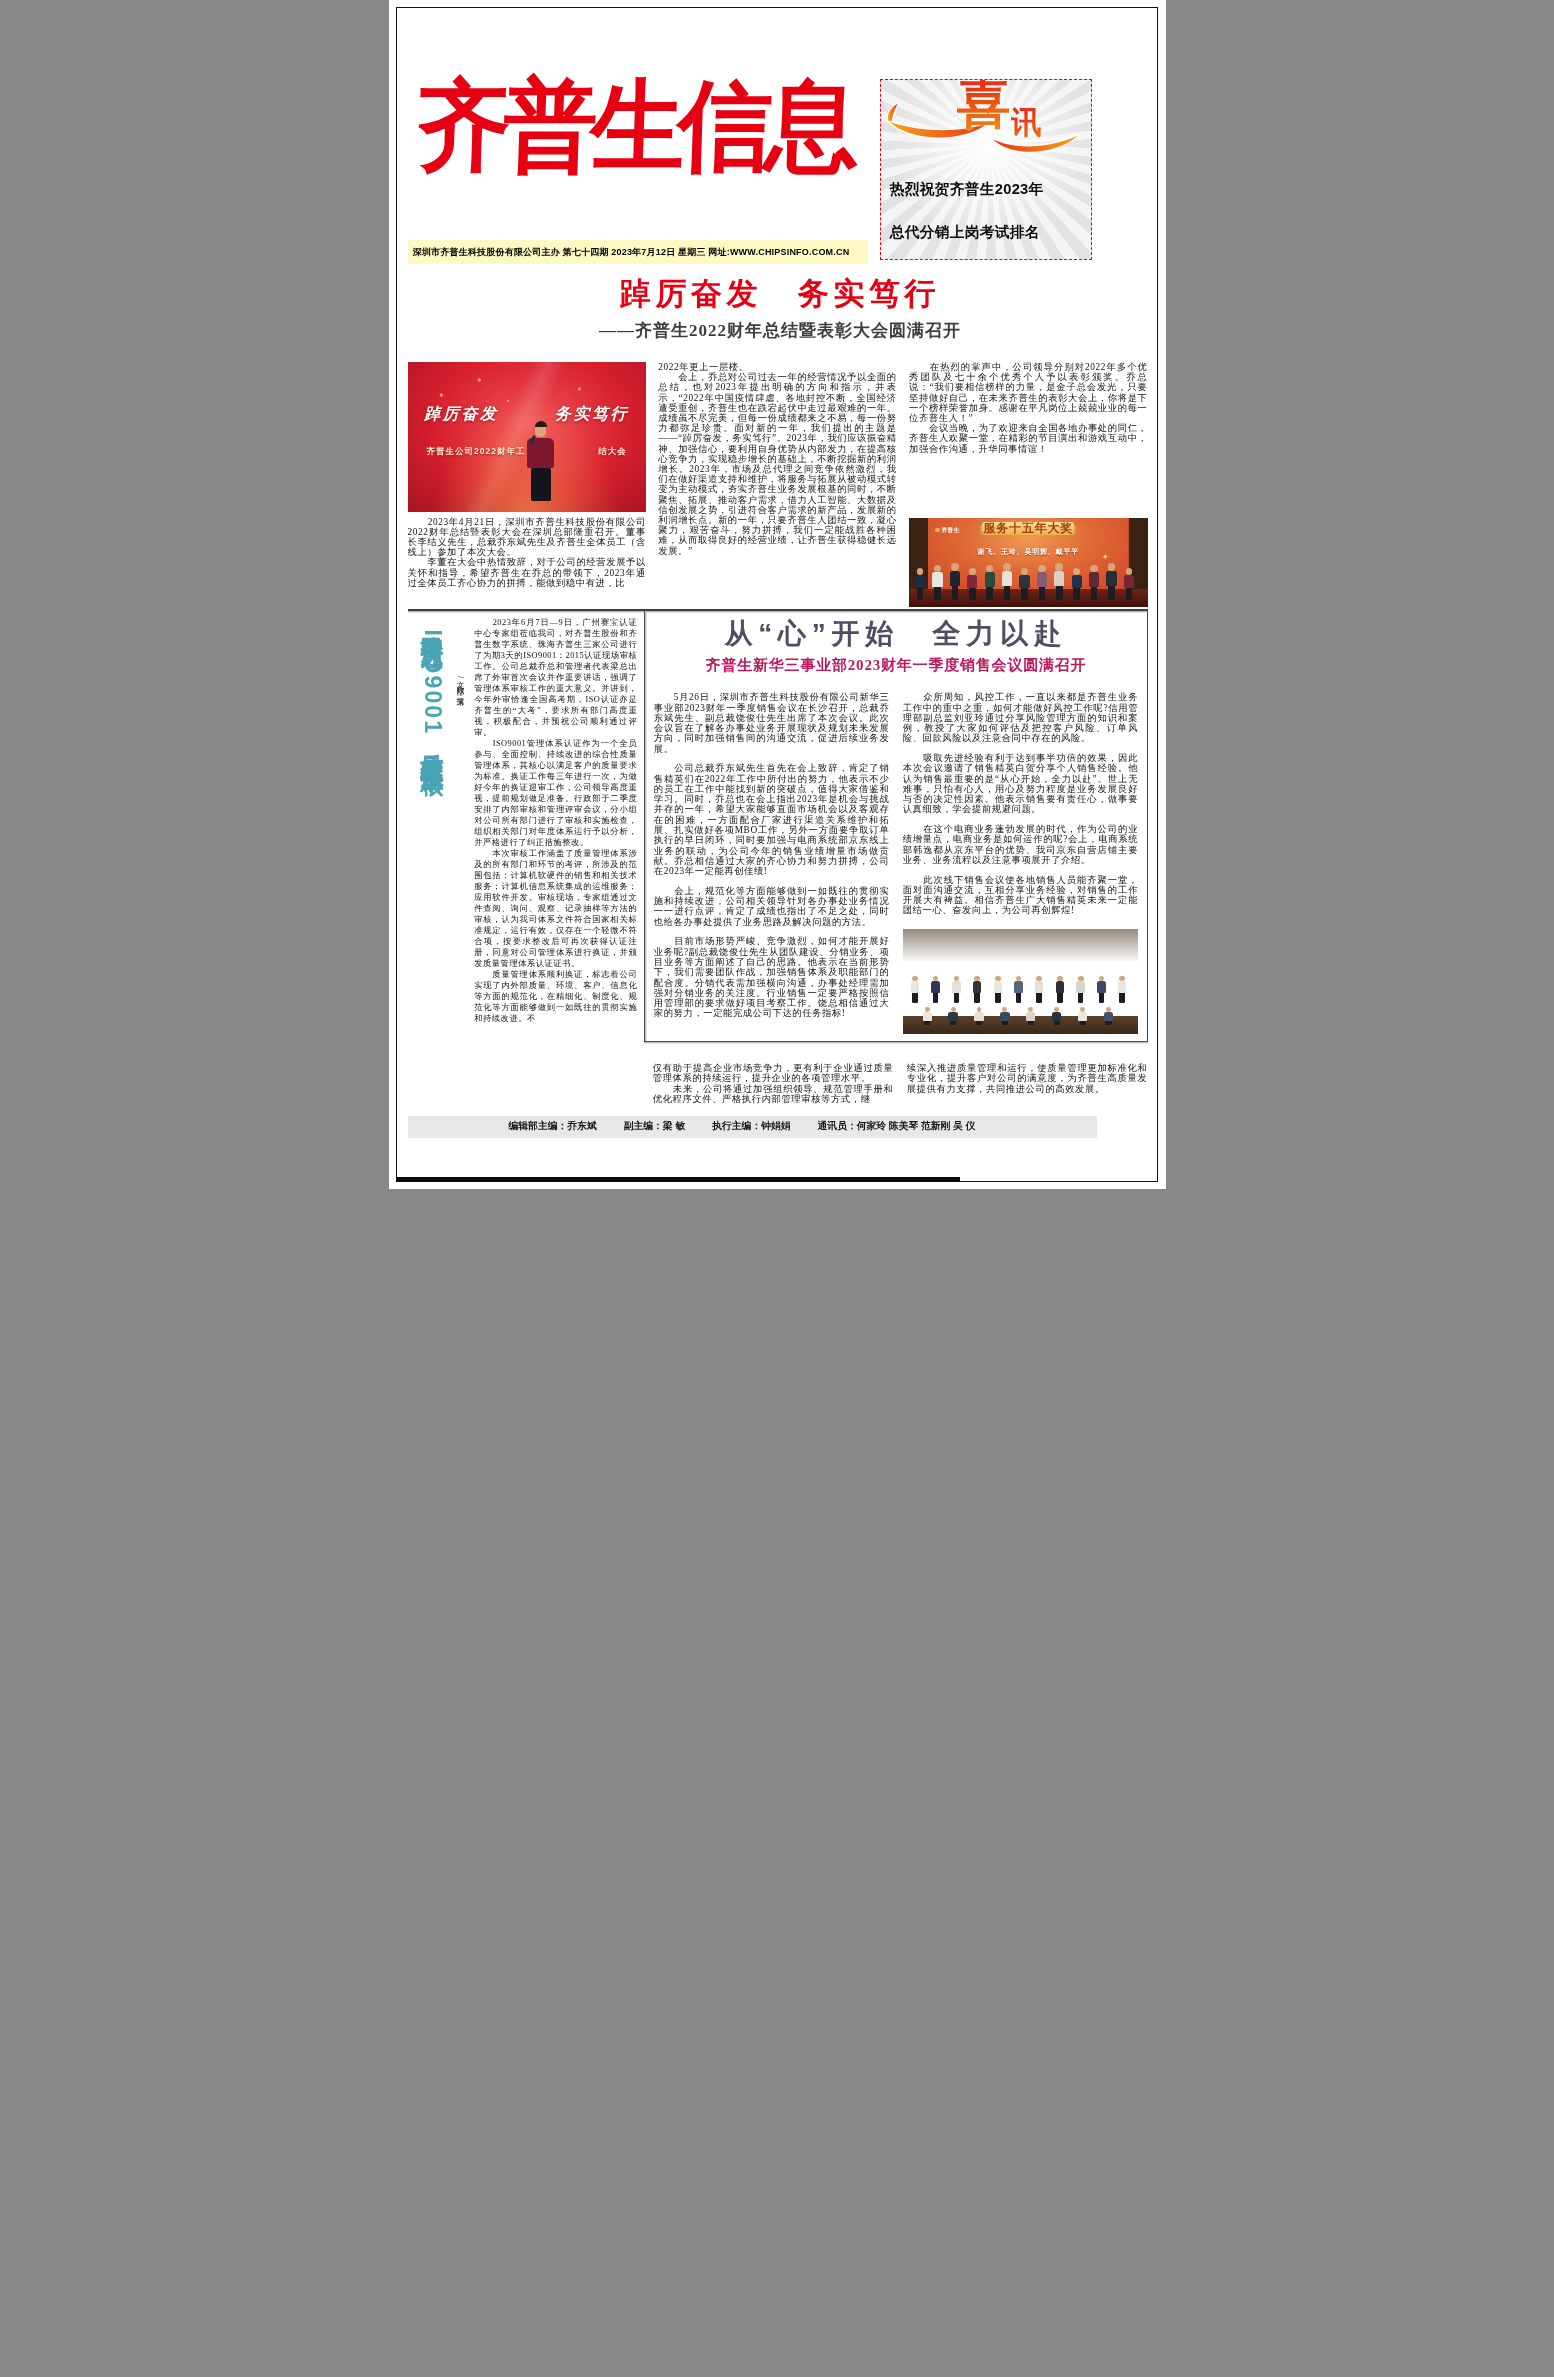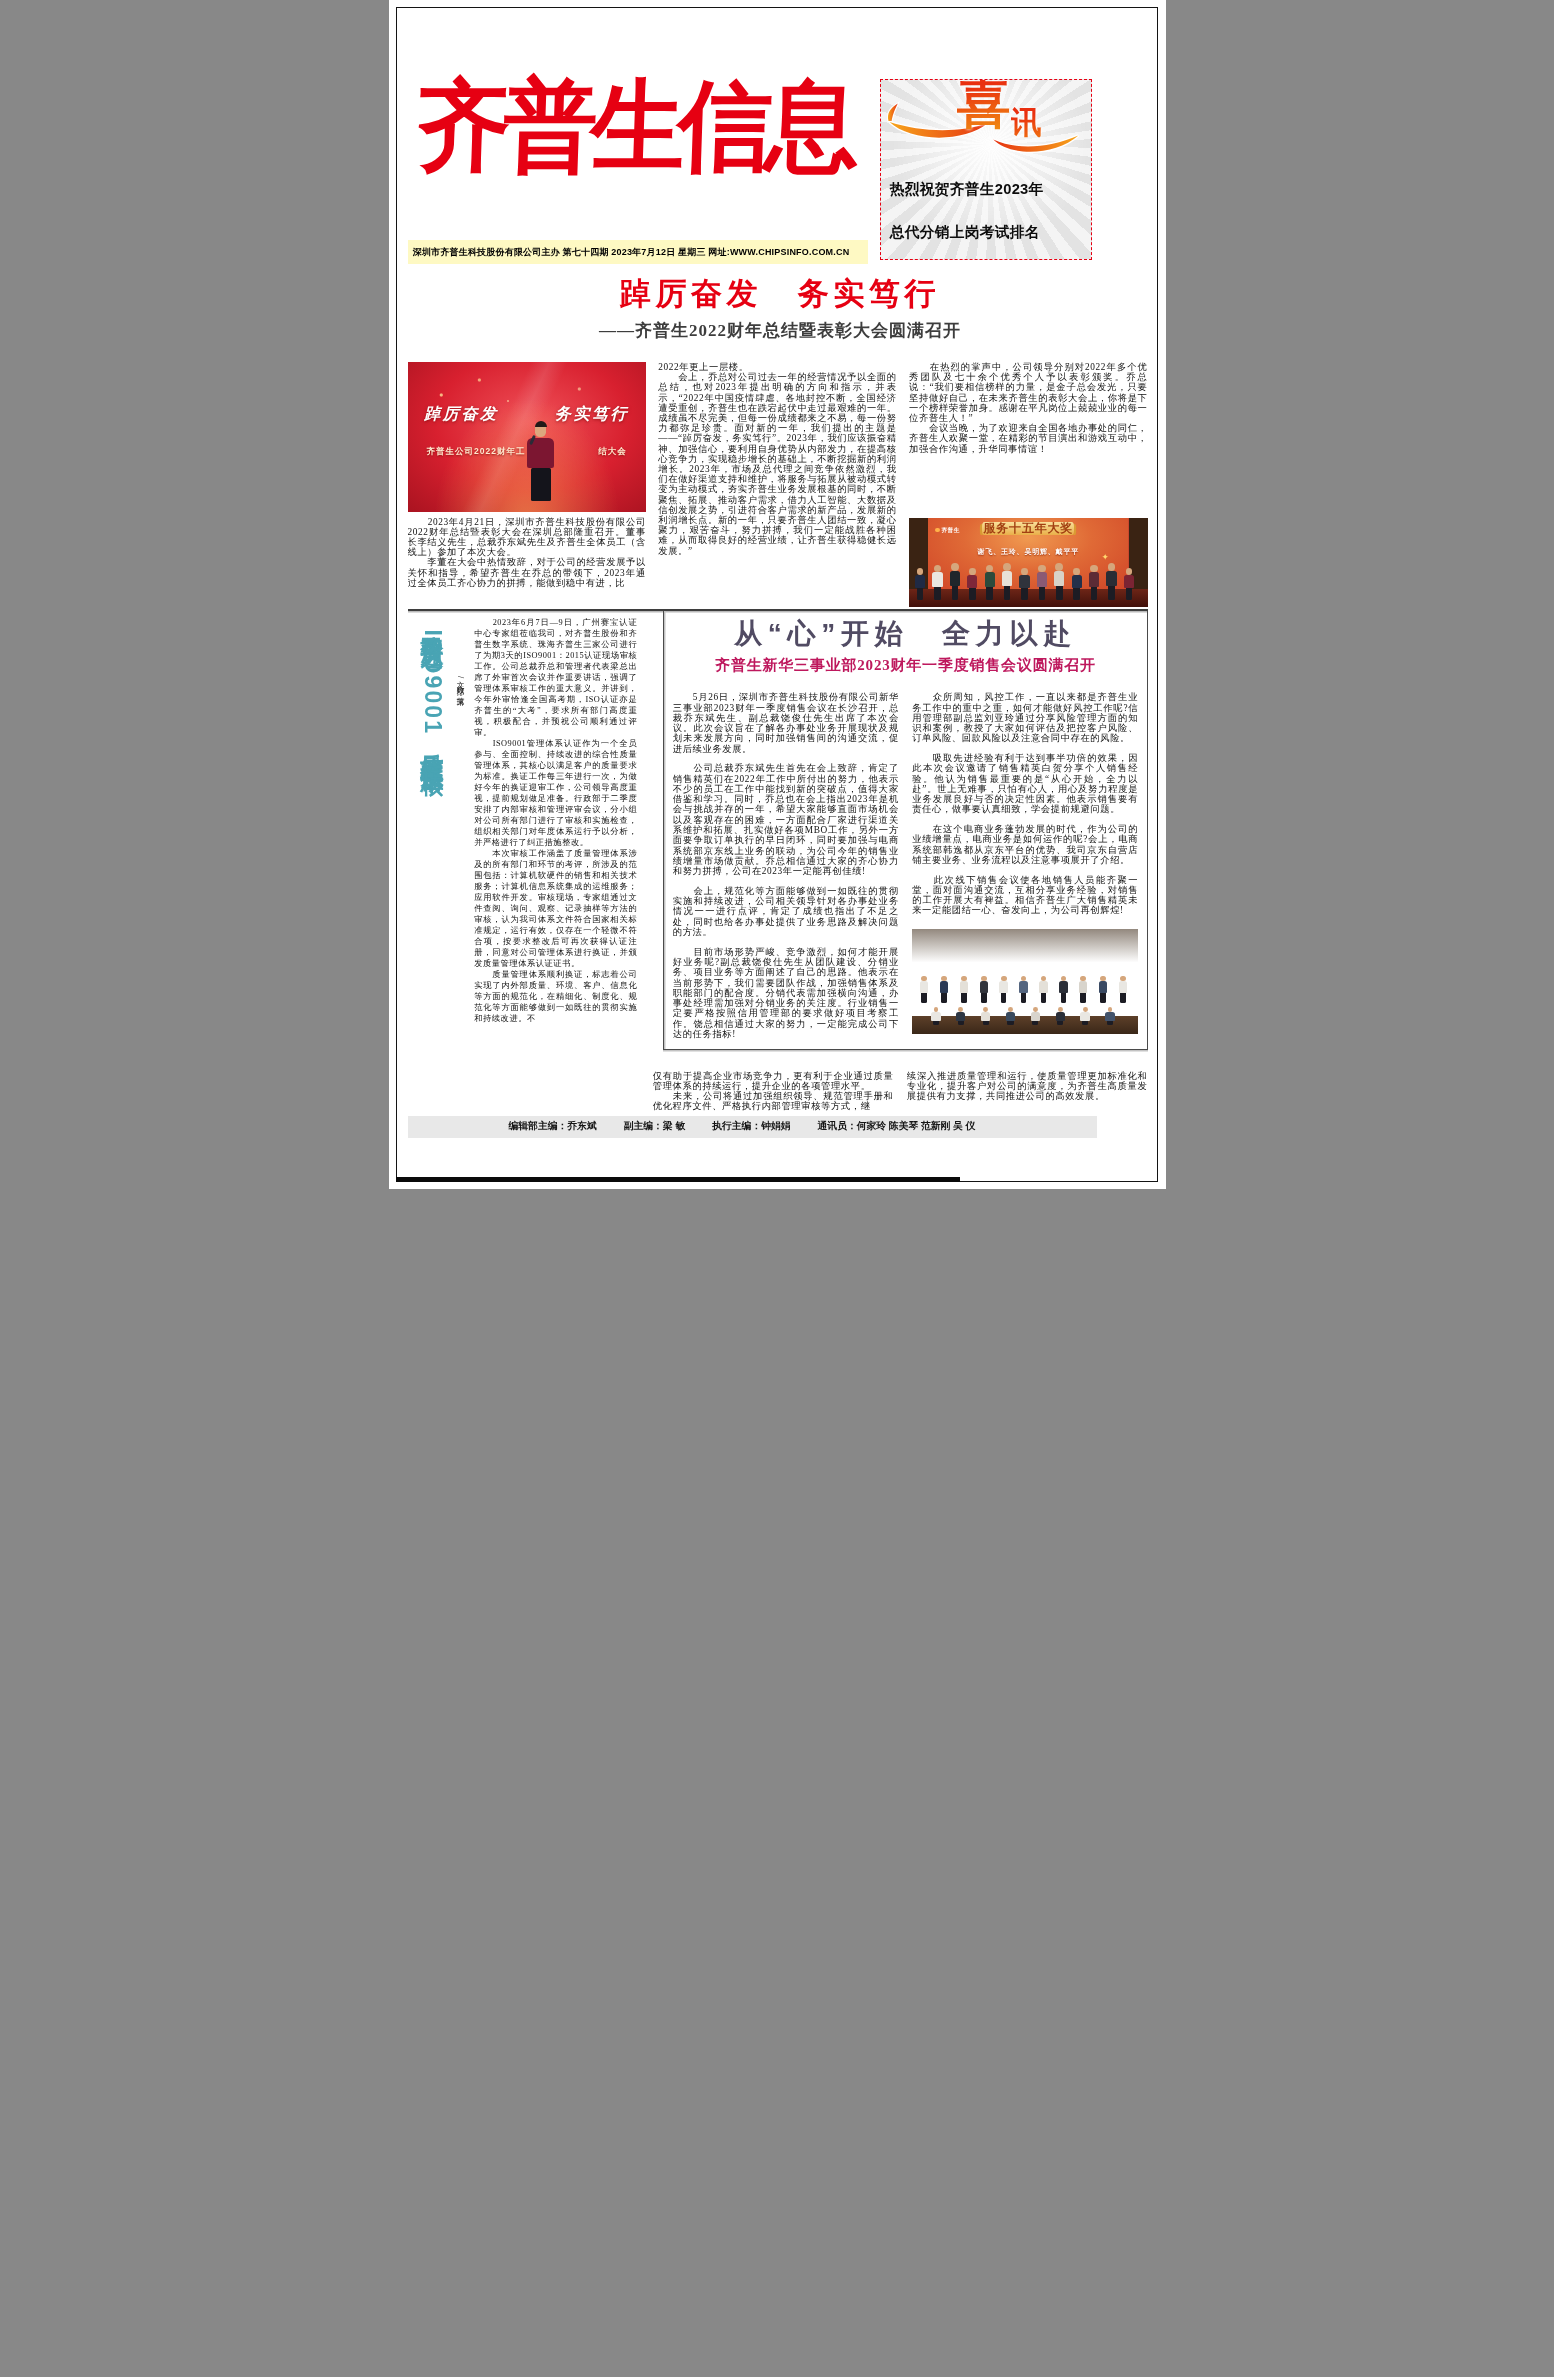--- a/index.html
+++ b/index.html
@@ -97,21 +97,21 @@
   .iso-title{writing-mode:vertical-rl;text-orientation:mixed;font-family:"Liberation Sans","DejaVu Sans",sans-serif;
      font-weight:900;font-size:23px;line-height:43px;color:#49a4b4;letter-spacing:2.1px;height:482px;margin-left:3.1px;}
   .iso-byline{writing-mode:vertical-rl;text-orientation:mixed;font-size:7.7px;line-height:13.4px;color:#1d1d1d;
      margin-top:58px;height:98px;letter-spacing:1px;}
   .iso-text{flex:1;padding:0 6.2px 0 7.2px;font-size:8.3px;line-height:11px;text-align:justify;letter-spacing:0.5px;color:#101010;}
 
   
   .right-zone{flex:1;display:flex;flex-direction:column;min-width:0;}
   .a2-box{height:450px;border:1.5px solid #4a4a4a;border-top:none;box-sizing:border-box;
           box-shadow:inset 1.5px 0 0 #c3c3c3, 0 1.5px 0 #c3c3c3;
-          padding:7.2px 8.3px 0 9.3px;display:flex;flex-direction:column;margin-left:19px;}
+          padding:7.2px 8.3px 0 9.3px;display:flex;flex-direction:column;}
   .a2-h{font-family:"Liberation Sans","DejaVu Sans",sans-serif;font-weight:800;font-size:28px;line-height:1.12;
         color:#514b63;text-align:center;letter-spacing:5.7px;}
   .a2-sub{font-weight:900;font-size:15px;color:#be185d;text-align:center;margin-top:6.7px;letter-spacing:0.8px;}
   .a2-cols{display:flex;gap:13.4px;margin-top:7.7px;flex:1;min-height:0;}
   .a2-col{flex:1;font-size:9.3px;line-height:10.3px;text-align:justify;letter-spacing:0.6px;color:#101010;
           display:flex;flex-direction:column;overflow:hidden;}
 
   
   .meeting-photo{position:relative;height:105px;margin:4.1px 0 6.2px;overflow:hidden;
      background:repeating-linear-gradient(90deg,#b89d78 0 8.3px,#a5states 0, #a78a63 8.3px 16.5px);}

